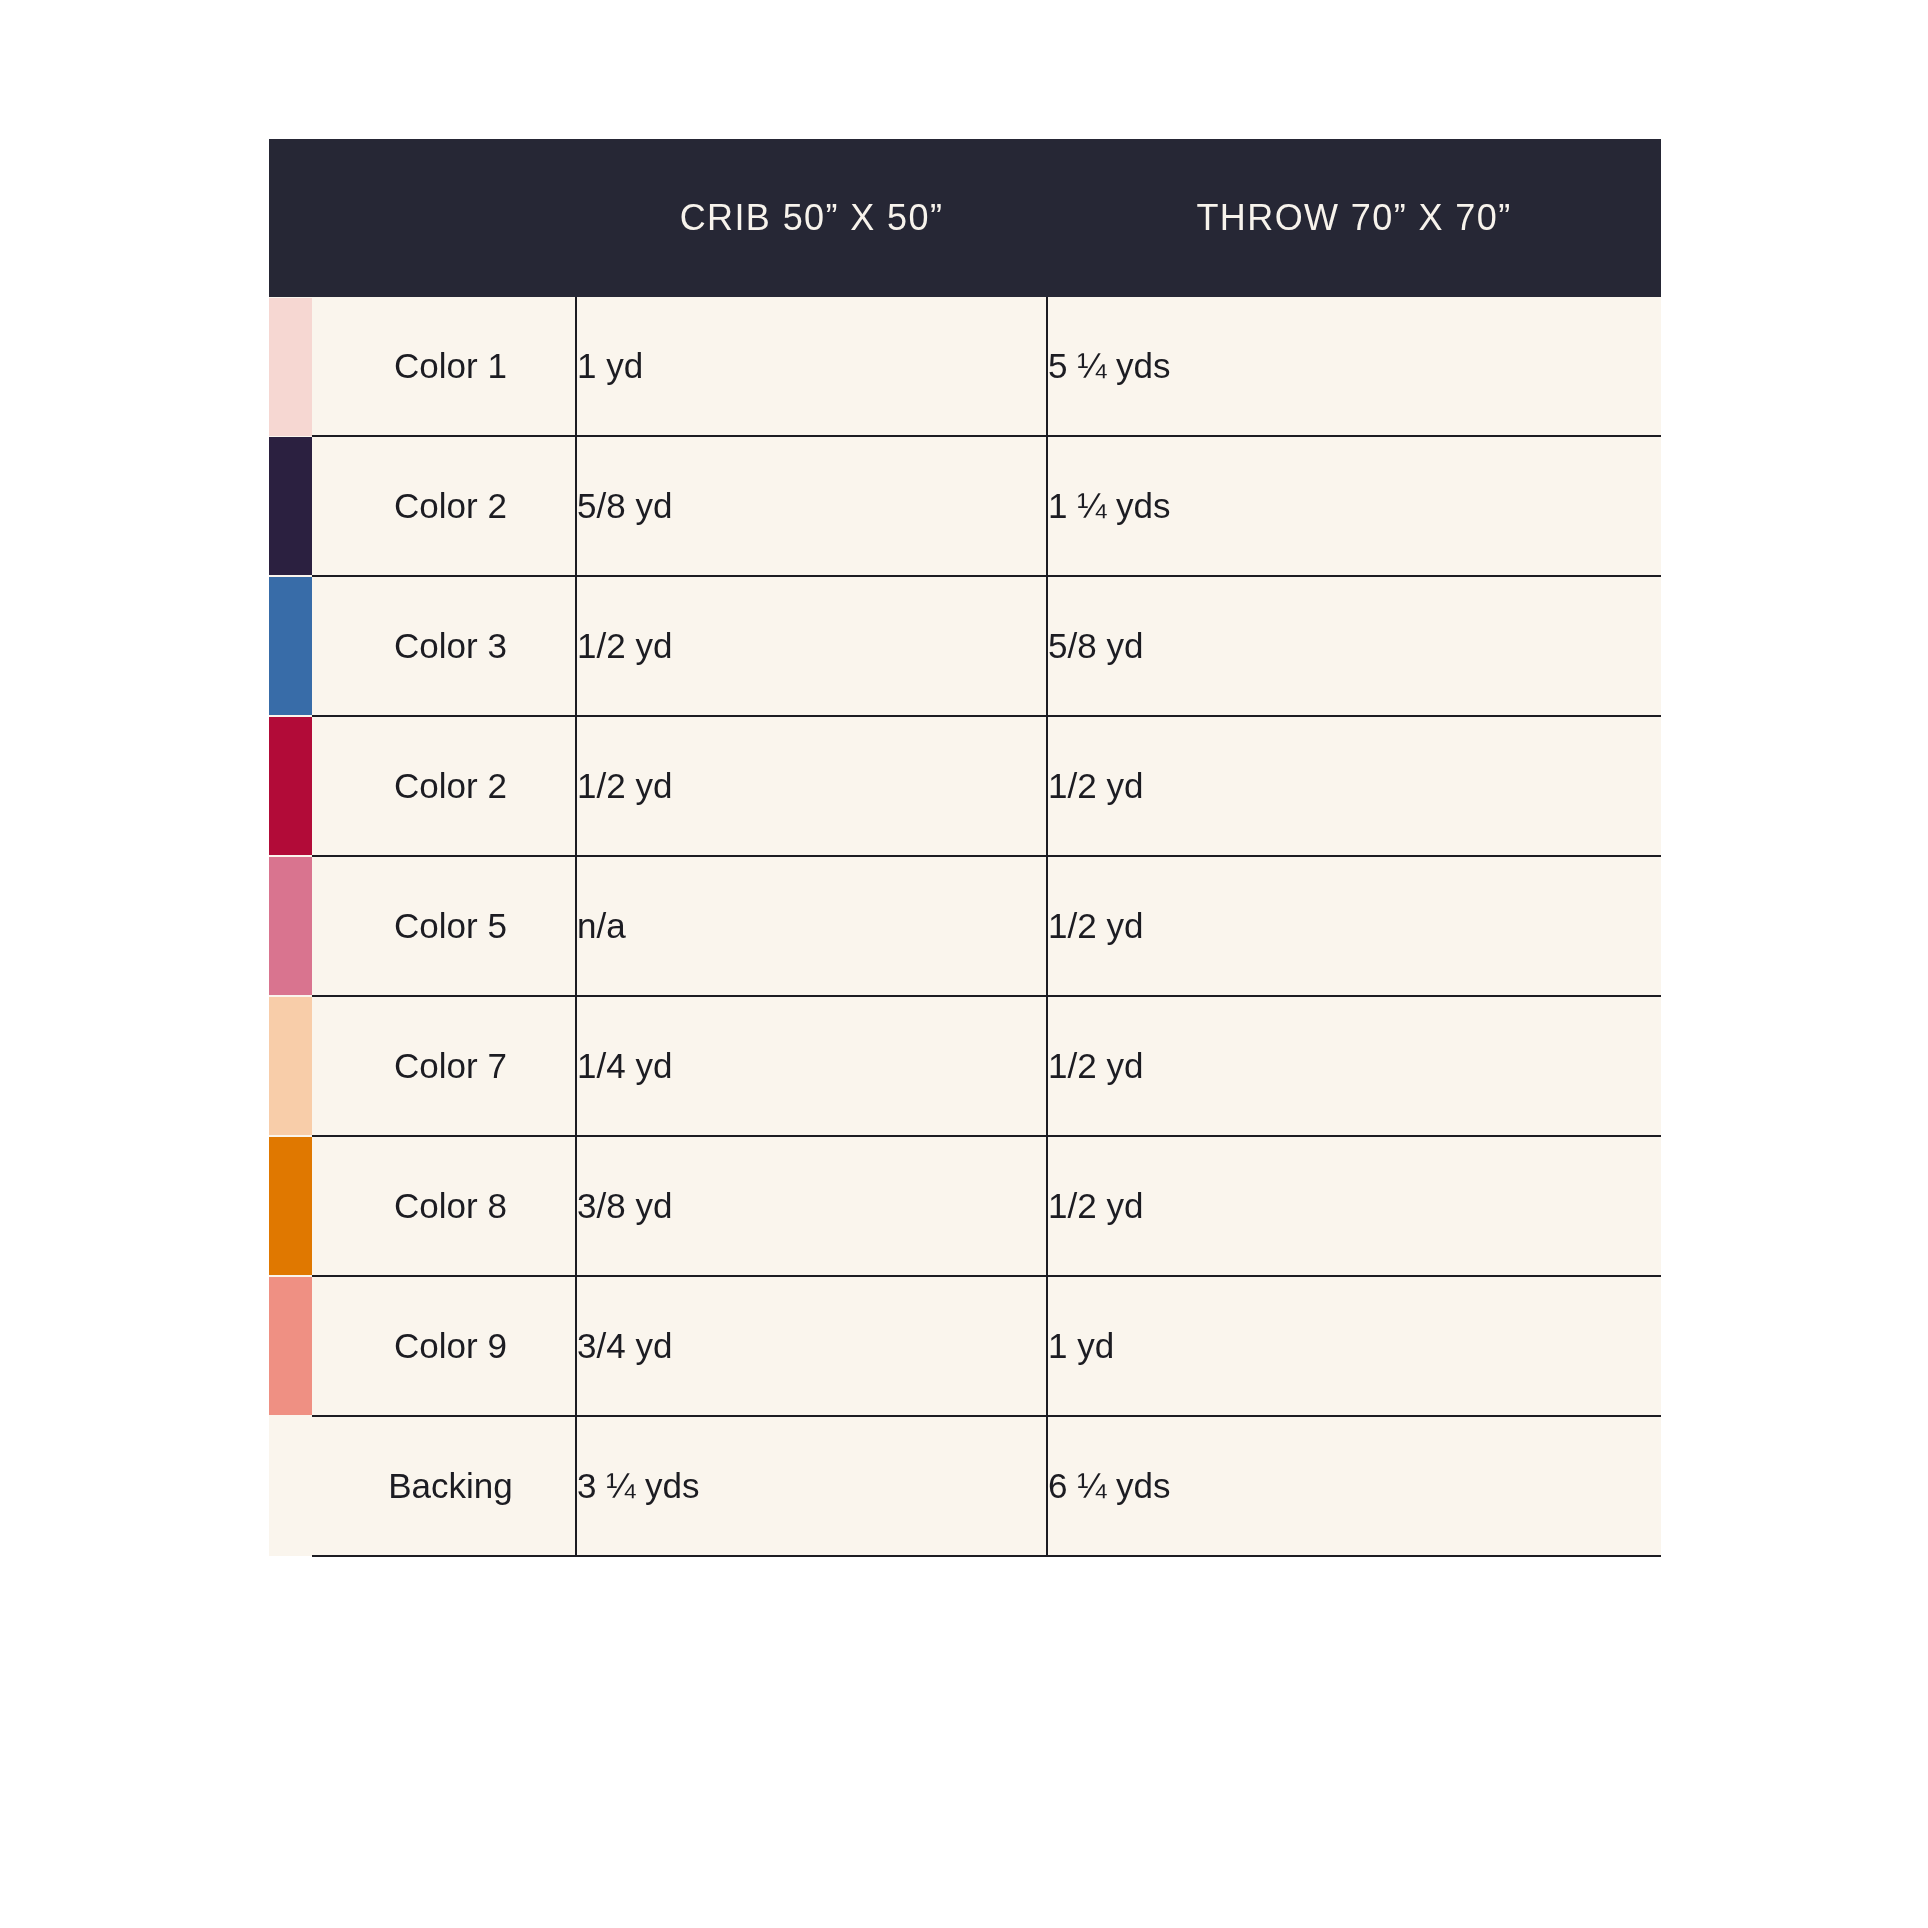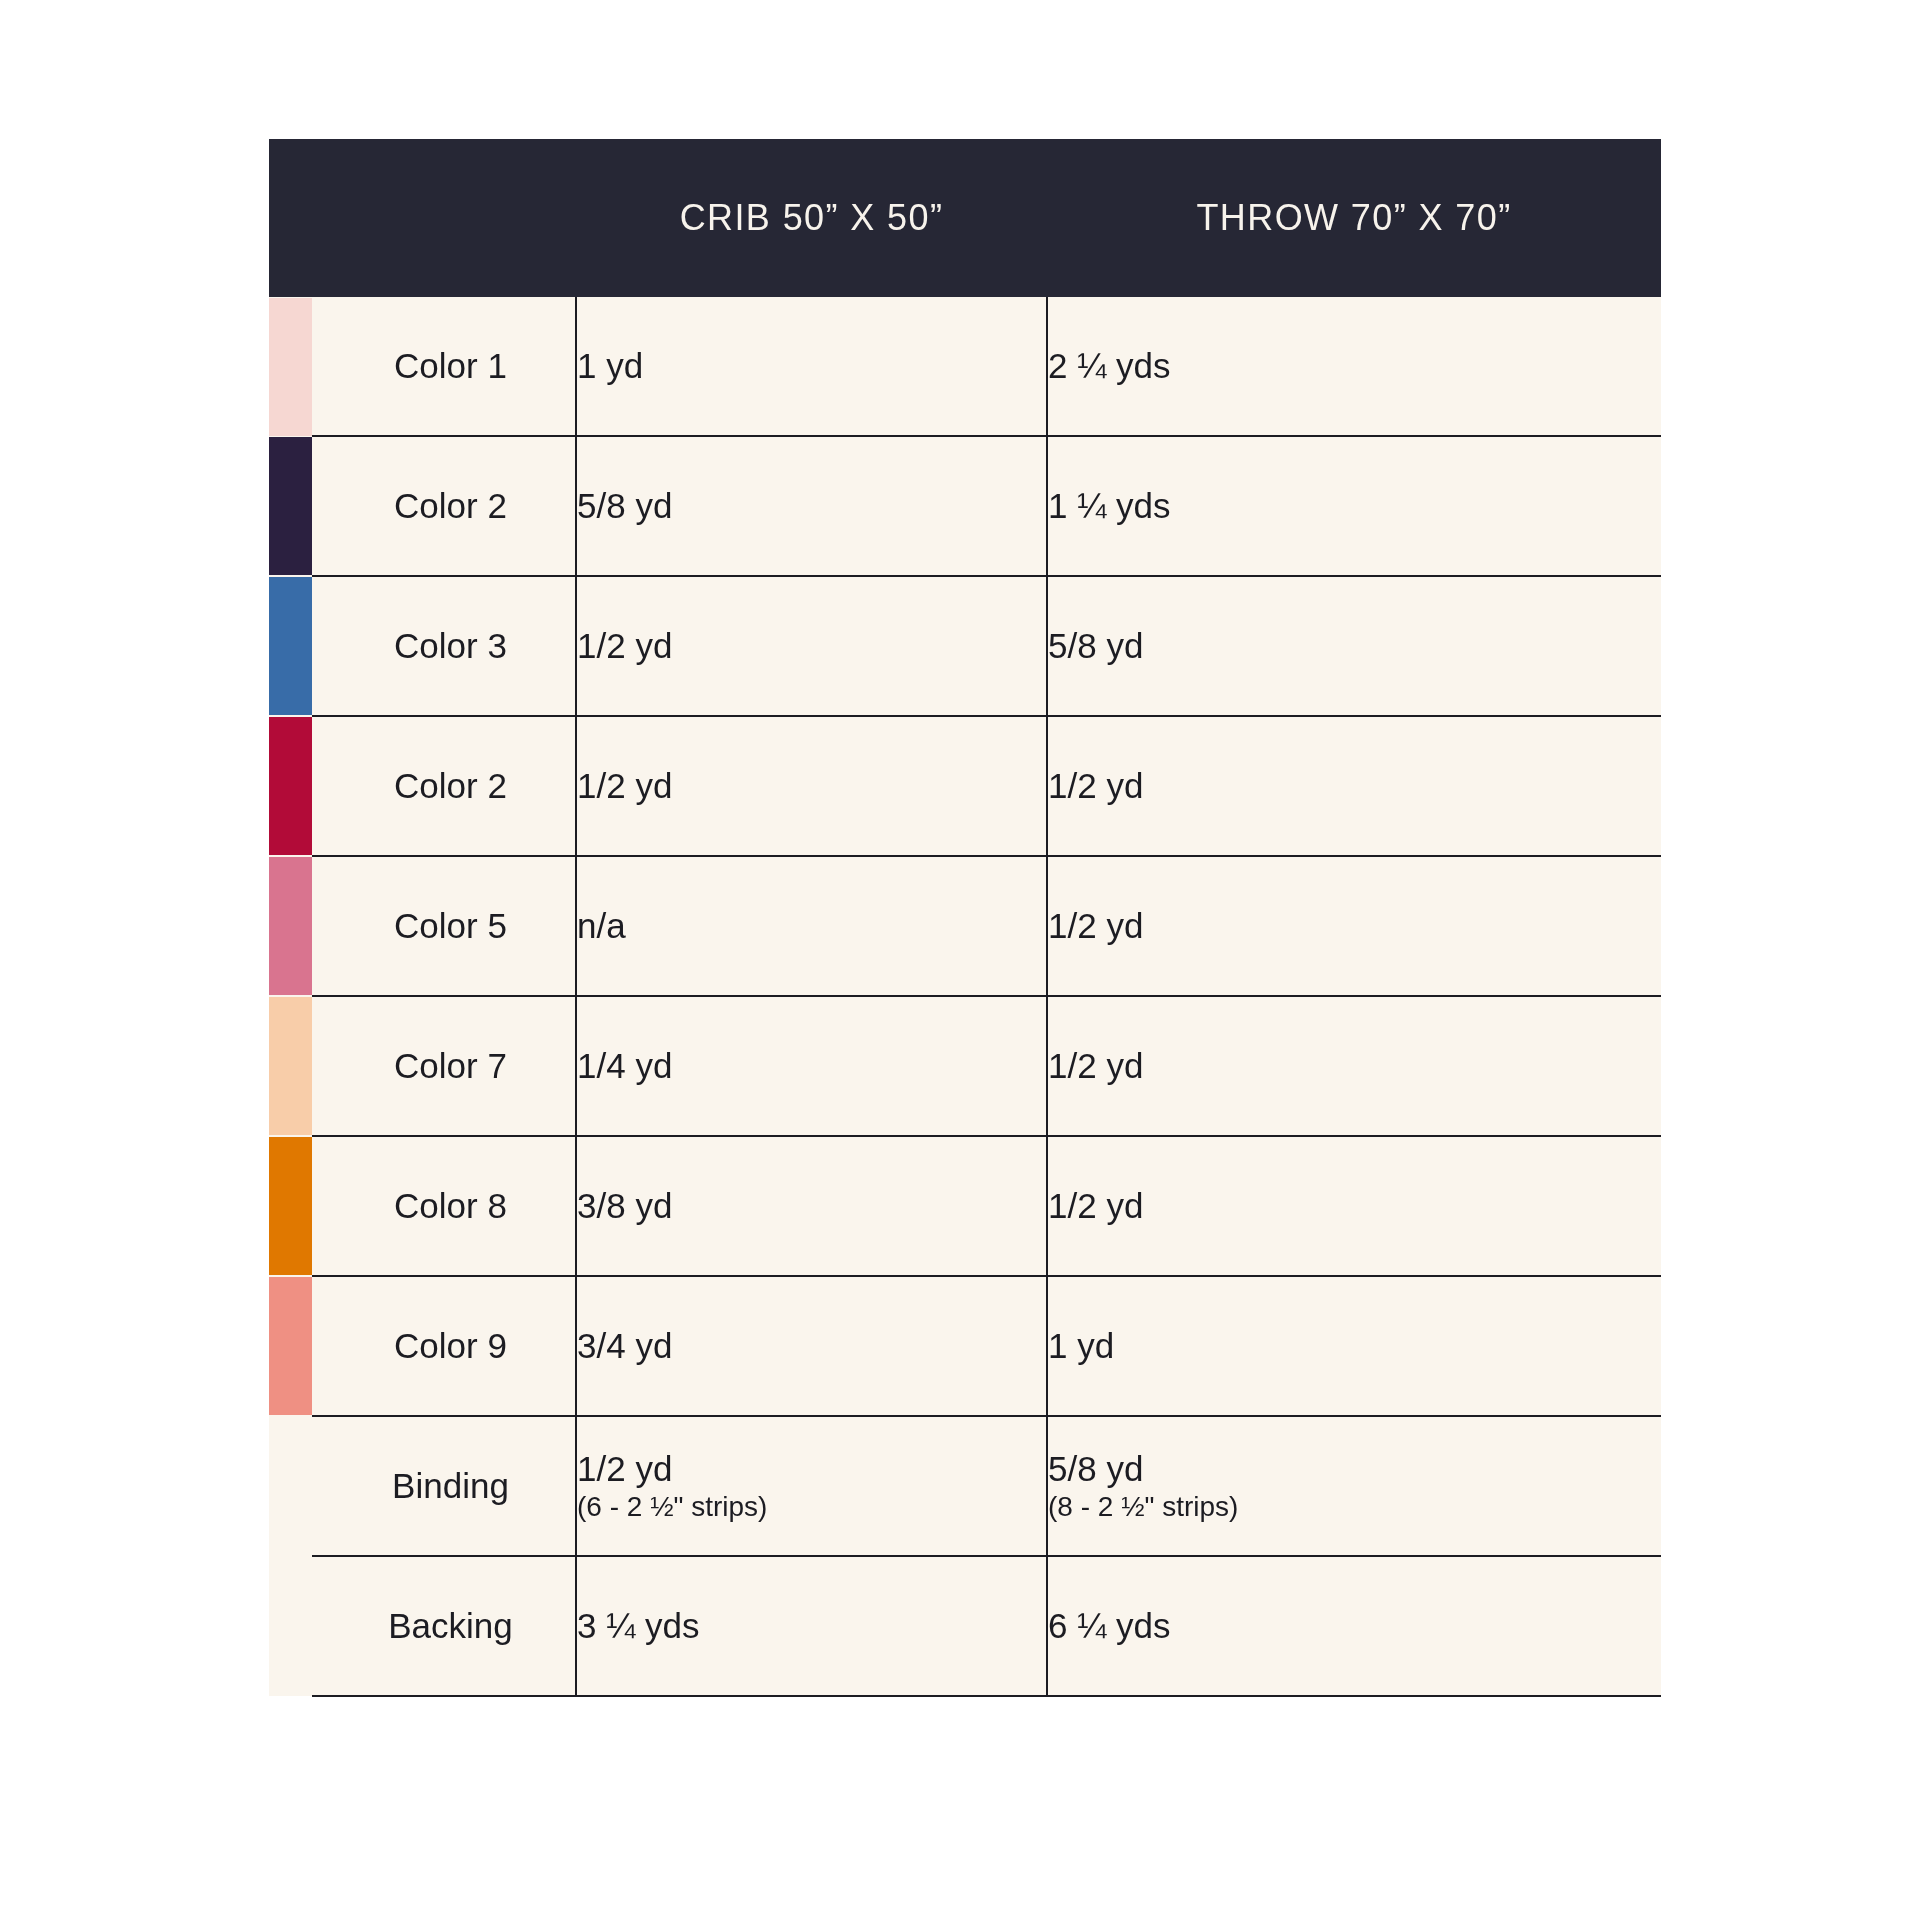--- a/index.html
+++ b/index.html
@@ -126,21 +126,21 @@
         </tr>
       </thead>
       <tbody>
 
         <tr>
           <td class="swatch">
             <div class="swatch-fill" style="background:#f6d7d2"></div>
           </td>
           <td class="row-label">Color 1</td>
           <td class="value crib">1 yd</td>
-          <td class="value throw">2 ¼ yds</td>
+          <td class="value throw">5 ¼ yds</td>
         </tr>
 
         <tr>
           <td class="swatch">
             <div class="swatch-fill" style="background:#2b2040"></div>
           </td>
           <td class="row-label">Color 2</td>
           <td class="value crib">5/8 yd</td>
           <td class="value throw">1 ¼ yds</td>
         </tr>
@@ -193,34 +193,20 @@
 
         <tr>
           <td class="swatch">
             <div class="swatch-fill" style="background:#ef9083"></div>
           </td>
           <td class="row-label">Color 9</td>
           <td class="value crib">3/4 yd</td>
           <td class="value throw">1 yd</td>
         </tr>
 
-        <tr>
-          <td class="swatch no-swatch">
-            <div class="swatch-fill"></div>
-          </td>
-          <td class="row-label">Binding</td>
-          <td class="value crib">
-            <span>1/2 yd</span>
-            <span class="sub-note">(6 - 2 ½" strips)</span>
-          </td>
-          <td class="value throw">
-            <span>5/8 yd</span>
-            <span class="sub-note">(8 - 2 ½" strips)</span>
-          </td>
-        </tr>
 
         <tr class="last-row">
           <td class="swatch no-swatch">
             <div class="swatch-fill"></div>
           </td>
           <td class="row-label">Backing</td>
           <td class="value crib">3 ¼ yds</td>
           <td class="value throw">6 ¼ yds</td>
         </tr>
 

